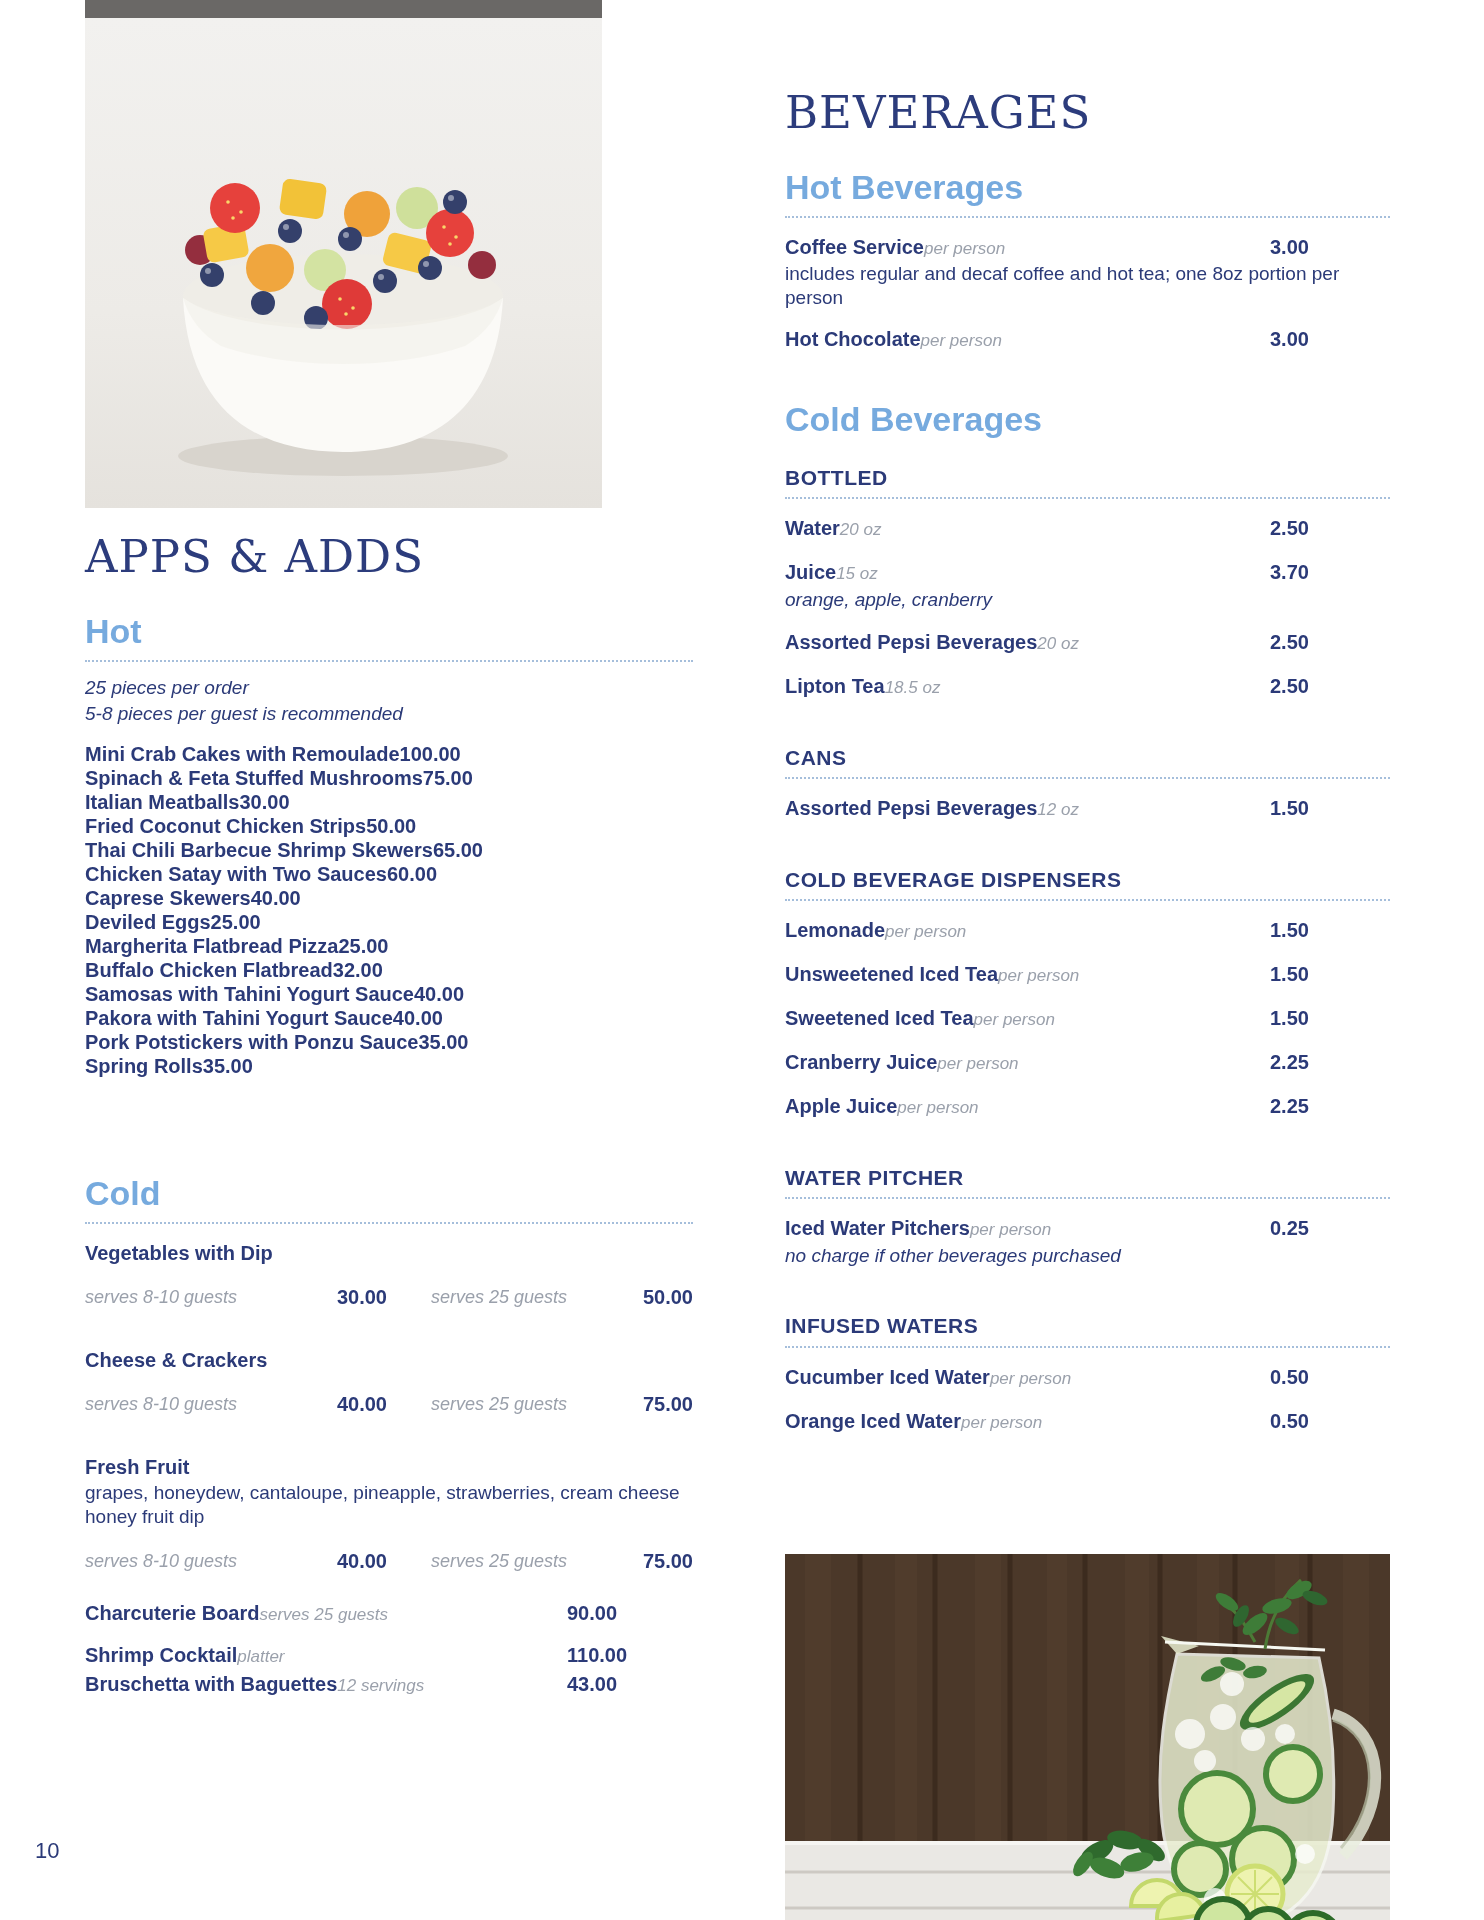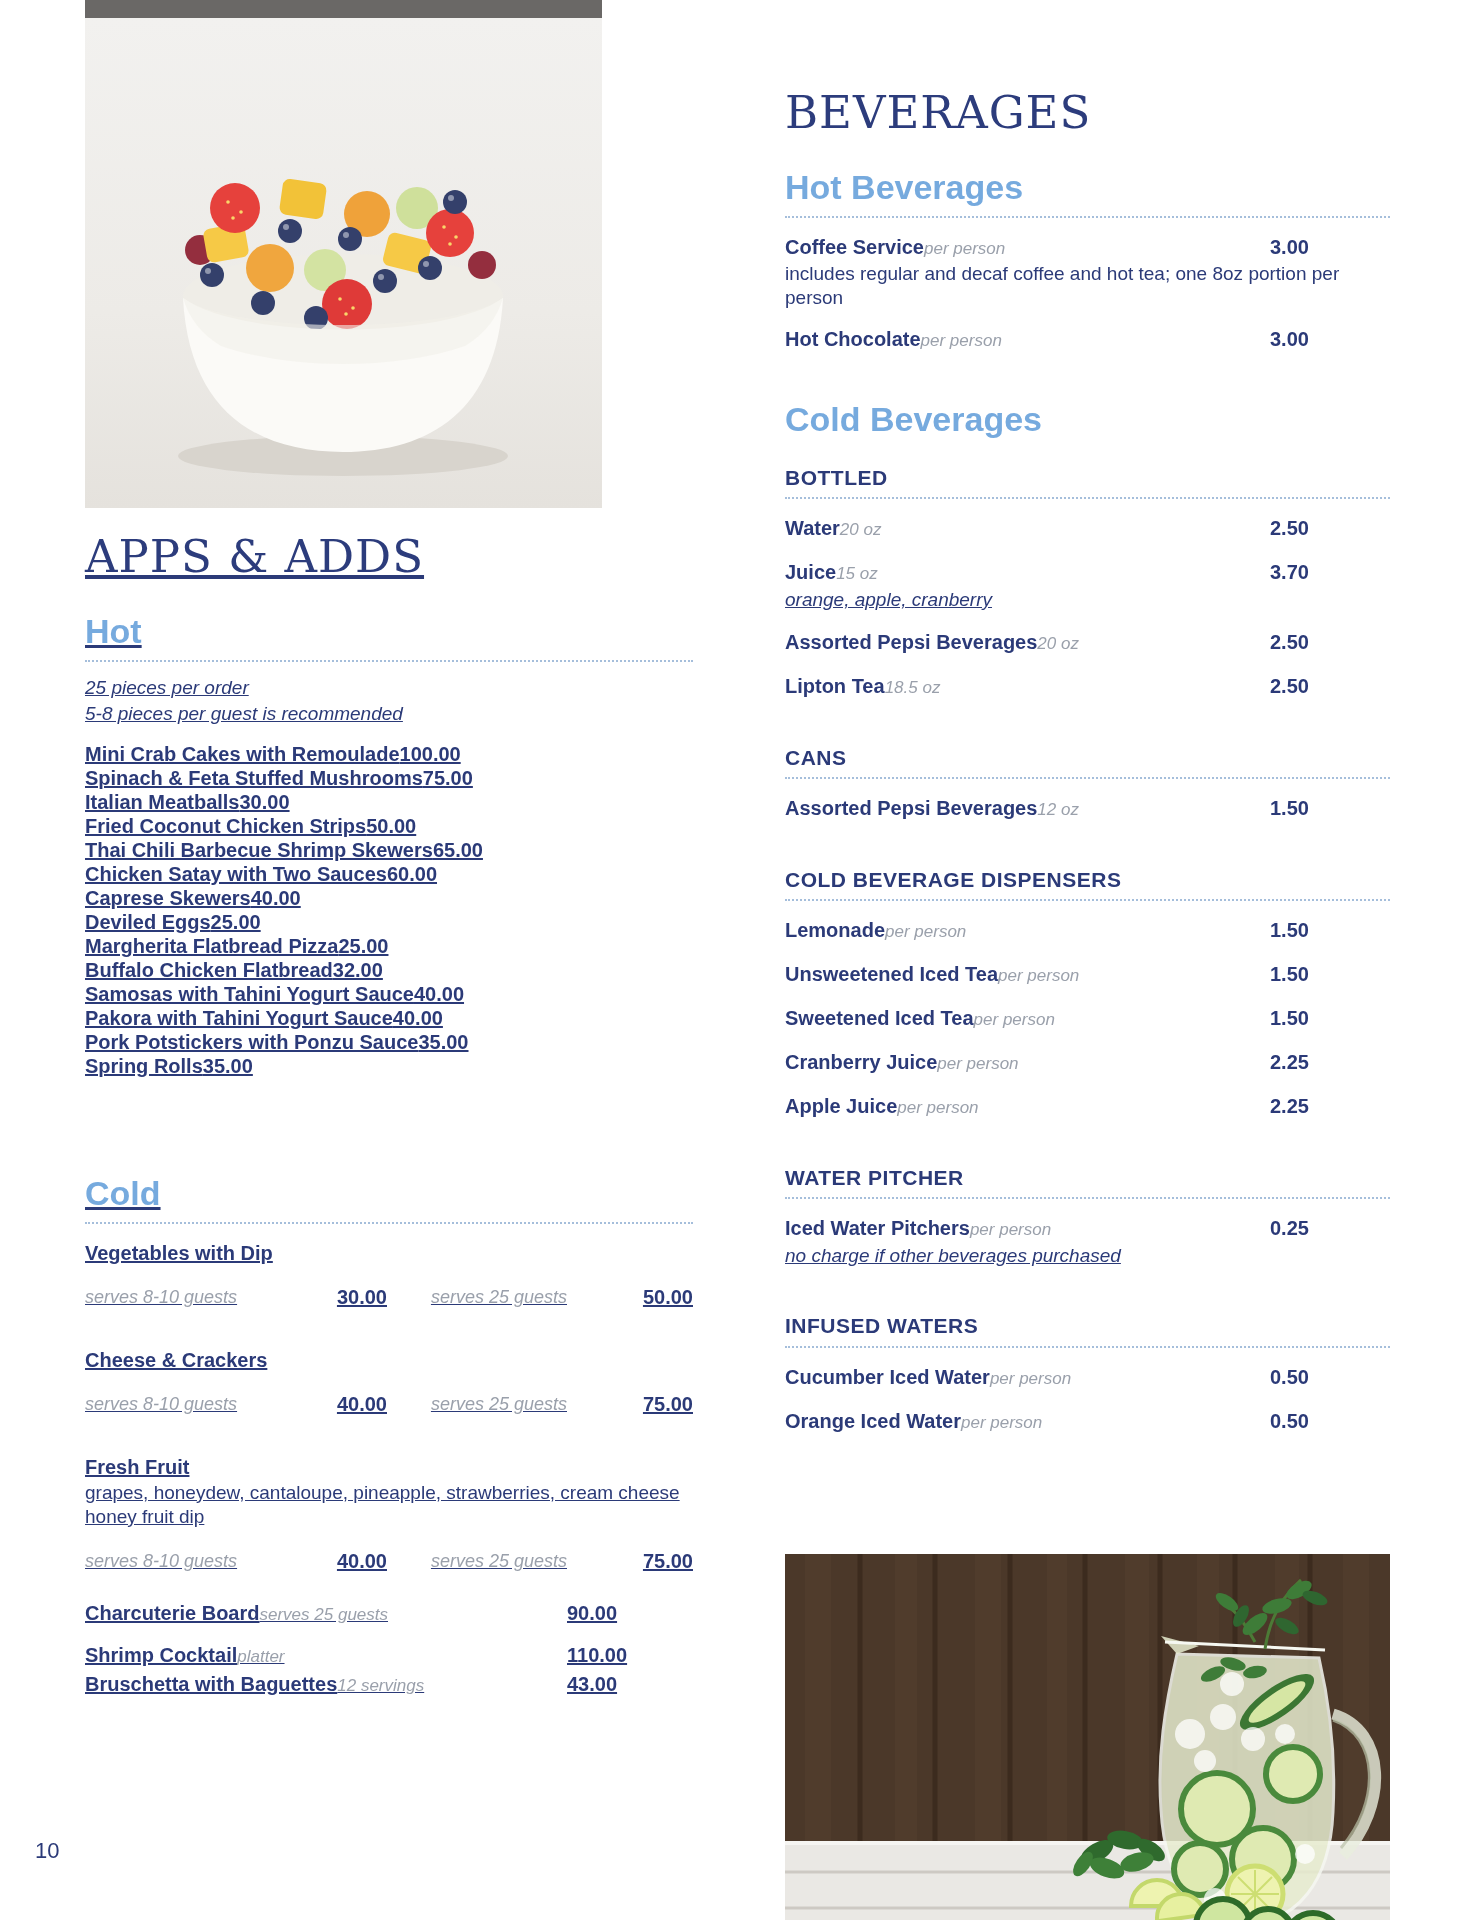--- a/index.html
+++ b/index.html
@@ -1,18 +1,18 @@
 <!DOCTYPE html>
 <html><head>
 <meta charset="utf-8">
 <style>
   html,body{margin:0;padding:0;background:#ffffff;}
   .page{position:relative;width:1484px;height:1920px;background:#ffffff;overflow:hidden;
         font-family:"Liberation Sans",sans-serif;color:#2b3a78;}
-  .col-left{position:absolute;left:85px;top:0;width:608px;text-decoration:underline;}
+  .col-left{position:absolute;left:85px;top:0;width:608px;}
   .col-right{position:absolute;left:785px;top:88px;width:605px;}
 
   .serif-title{font-family:"DejaVu Serif",serif;font-weight:400;font-size:45px;
                color:#2c3c7c;letter-spacing:1px;margin:0;line-height:1.1;}
   .col-left .serif-title{margin-top:24px;}
 
   .blue-heading{font-size:34px;font-weight:700;color:#76aade;margin:0;line-height:1.15;}
   .hot-heading{margin-top:30px;}
   .cold-heading{margin-top:96px;}
   .cold-bev-heading{margin-top:46px;}
@@ -28,21 +28,21 @@
   .item-price{font-weight:700;font-size:20px;color:#2b3a78;}
   .unit{font-style:italic;font-size:17px;color:#9aa0ab;flex:1;
         font-family:"Liberation Sans",sans-serif;}
   .w120{width:120px;flex:none;}
   .w126{width:126px;flex:none;}
 
   .item-list{margin-top:15px;}
   .item-list .item-price{flex:1;}
 
   .desc{font-size:19px;color:#2b3a78;line-height:24px;font-weight:400;}
-  .desc.italic{font-style:italic;line-height:26px;text-decoration:underline;}
+  .desc.italic{font-style:italic;line-height:26px;}
 
   .caps-header{font-size:21px;font-weight:700;color:#2b3a78;letter-spacing:.5px;margin:0;line-height:1.2;}
 
   .platters{margin-top:2px;}
   .platter{margin-top:40px;}
   .platters div.platter:first-of-type{margin-top:18px;}
   .platter .desc{margin-top:2px;}
   .serving-row{display:flex;align-items:flex-start;margin-top:20px;line-height:24px;}
   .serve-label{font-style:italic;font-size:18px;color:#9aa0ab;}
   .sl1{width:210px;flex:none;}

